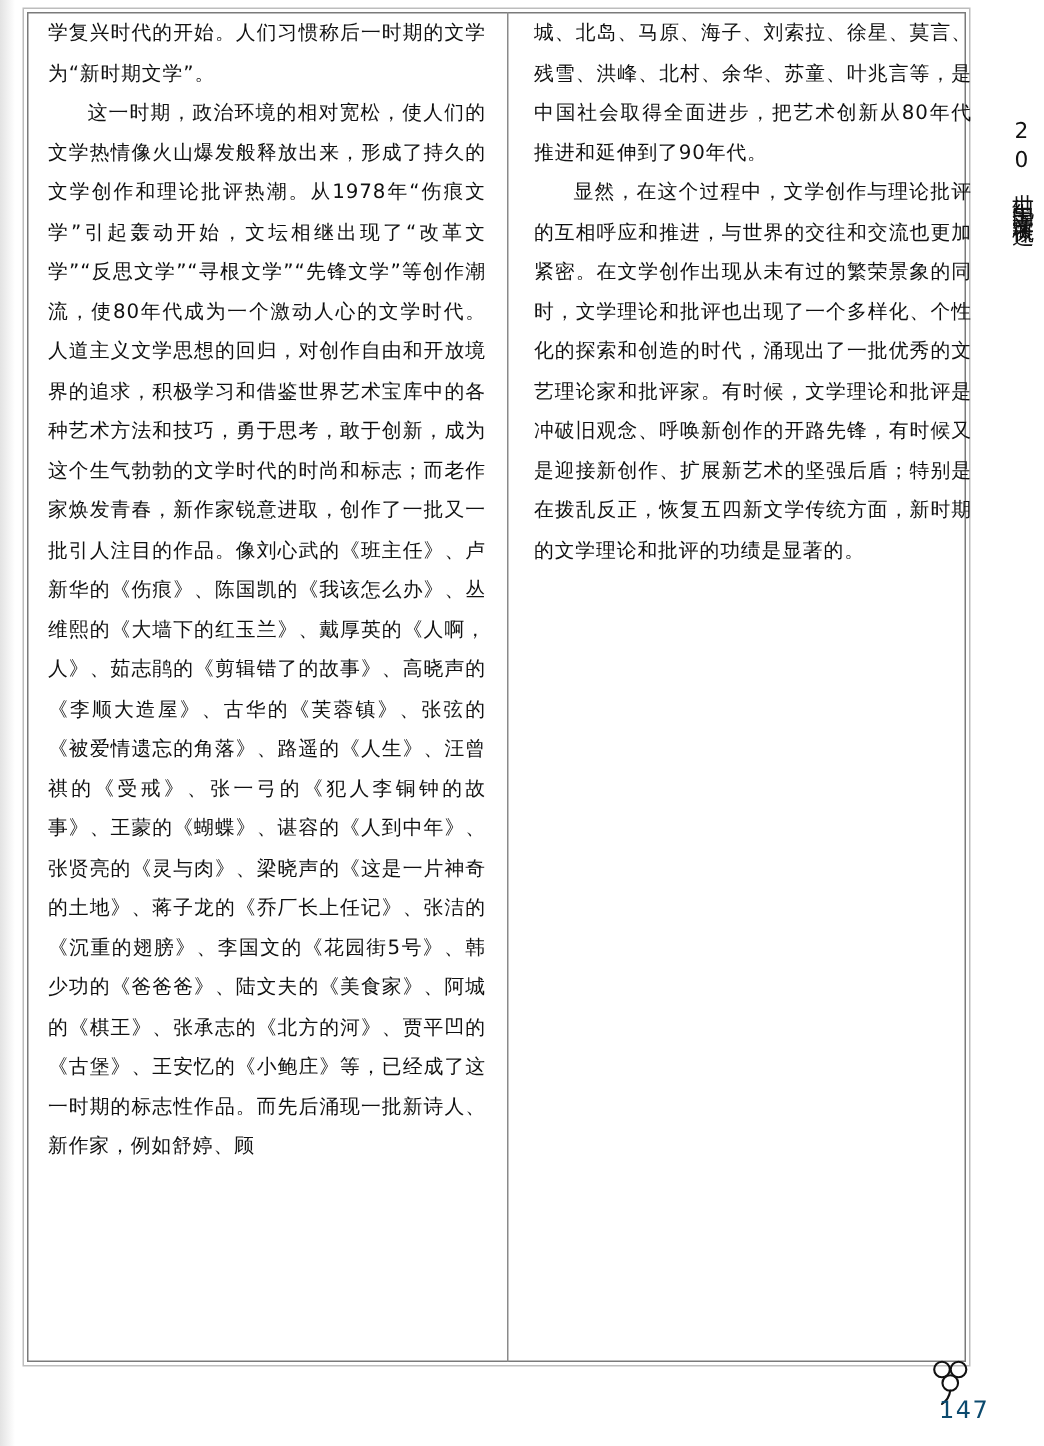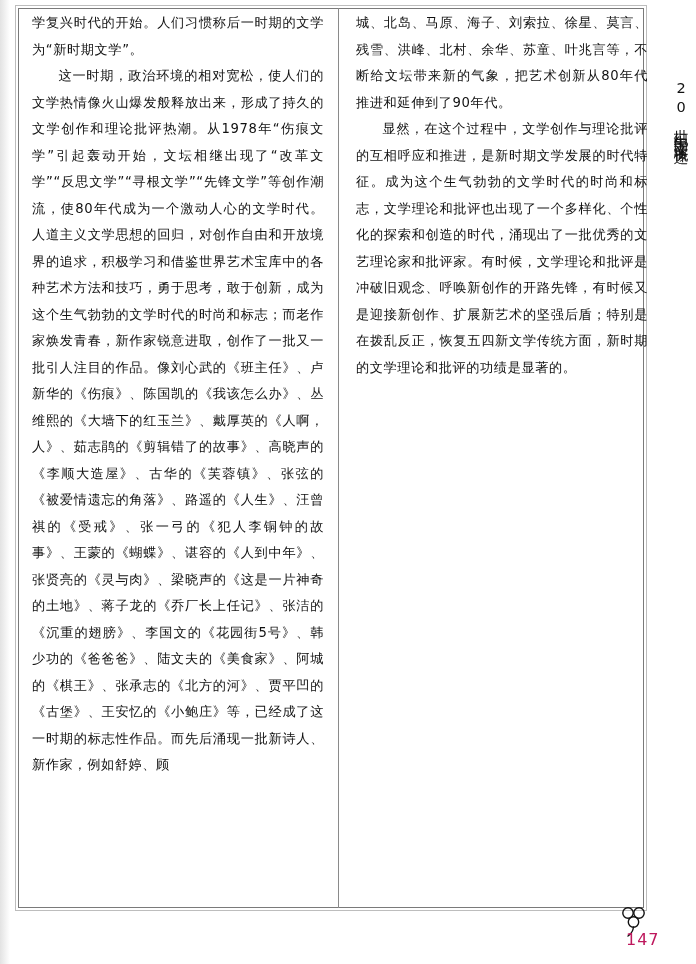--- a/index.html
+++ b/index.html
@@ -103,21 +103,21 @@
     top: 908px;
     width: 86px;
     height: 48px;
   }
   #page-number {
     position: absolute;
     left: 26px;
     top: 22px;
     font-size: 16px;
     font-family: "DejaVu Sans", "Liberation Sans", sans-serif;
-    color: #be185d;
+    color: #0c4a6e;
     letter-spacing: 1px;
   }
   #ornament-bottom {
     position: absolute;
     left: 14px;
     top: -4px;
     width: 40px;
     height: 34px;
   }
 
@@ -139,22 +139,22 @@
 
   <div id="text-frame"></div>
   <div id="column-divider"></div>
 
   <div class="column" id="col-right">
     <p class="para no-indent">学复兴时代的开始。人们习惯称后一时期的文学为“新时期文学”。</p>
     <p class="para">这一时期，政治环境的相对宽松，使人们的文学热情像火山爆发般释放出来，形成了持久的文学创作和理论批评热潮。从1978年“伤痕文学”引起轰动开始，文坛相继出现了“改革文学”“反思文学”“寻根文学”“先锋文学”等创作潮流，使80年代成为一个激动人心的文学时代。人道主义文学思想的回归，对创作自由和开放境界的追求，积极学习和借鉴世界艺术宝库中的各种艺术方法和技巧，勇于思考，敢于创新，成为这个生气勃勃的文学时代的时尚和标志；而老作家焕发青春，新作家锐意进取，创作了一批又一批引人注目的作品。像刘心武的《班主任》、卢新华的《伤痕》、陈国凯的《我该怎么办》、丛维熙的《大墙下的红玉兰》、戴厚英的《人啊，人》、茹志鹃的《剪辑错了的故事》、高晓声的《李顺大造屋》、古华的《芙蓉镇》、张弦的《被爱情遗忘的角落》、路遥的《人生》、汪曾祺的《受戒》、张一弓的《犯人李铜钟的故事》、王蒙的《蝴蝶》、谌容的《人到中年》、张贤亮的《灵与肉》、梁晓声的《这是一片神奇的土地》、蒋子龙的《乔厂长上任记》、张洁的《沉重的翅膀》、李国文的《花园街5号》、韩少功的《爸爸爸》、陆文夫的《美食家》、阿城的《棋王》、张承志的《北方的河》、贾平凹的《古堡》、王安忆的《小鲍庄》等，已经成了这一时期的标志性作品。而先后涌现一批新诗人、新作家，例如舒婷、顾</p>
   </div>
 
   <div class="column" id="col-left">
-    <p class="para no-indent">城、北岛、马原、海子、刘索拉、徐星、莫言、残雪、洪峰、北村、余华、苏童、叶兆言等，不断给文坛带来新的气象，把艺术创新从80年代推进和延伸到了90年代。</p>
-    <p class="para">显然，在这个过程中，文学创作与理论批评的互相呼应和推进，是新时期文学发展的时代特征。成为这个生气勃勃的文学时代的时尚和标志，文学理论和批评也出现了一个多样化、个性化的探索和创造的时代，涌现出了一批优秀的文艺理论家和批评家。有时候，文学理论和批评是冲破旧观念、呼唤新创作的开路先锋，有时候又是迎接新创作、扩展新艺术的坚强后盾；特别是在拨乱反正，恢复五四新文学传统方面，新时期的文学理论和批评的功绩是显著的。</p>
+    <p class="para no-indent">城、北岛、马原、海子、刘索拉、徐星、莫言、残雪、洪峰、北村、余华、苏童、叶兆言等，是中国社会取得全面进步，把艺术创新从80年代推进和延伸到了90年代。</p>
+    <p class="para">显然，在这个过程中，文学创作与理论批评的互相呼应和推进，与世界的交往和交流也更加紧密。在文学创作出现从未有过的繁荣景象的同时，文学理论和批评也出现了一个多样化、个性化的探索和创造的时代，涌现出了一批优秀的文艺理论家和批评家。有时候，文学理论和批评是冲破旧观念、呼唤新创作的开路先锋，有时候又是迎接新创作、扩展新艺术的坚强后盾；特别是在拨乱反正，恢复五四新文学传统方面，新时期的文学理论和批评的功绩是显著的。</p>
   </div>
 
   <div id="margin-strip">
 
     <div id="margin-title">20世纪中国文学概述</div>
   </div>
 
   <div id="page-number-wrap">
     <svg id="ornament-bottom" viewBox="0 0 40 34">
       <g fill="none" stroke="#111" stroke-width="1.4" stroke-linecap="round">

